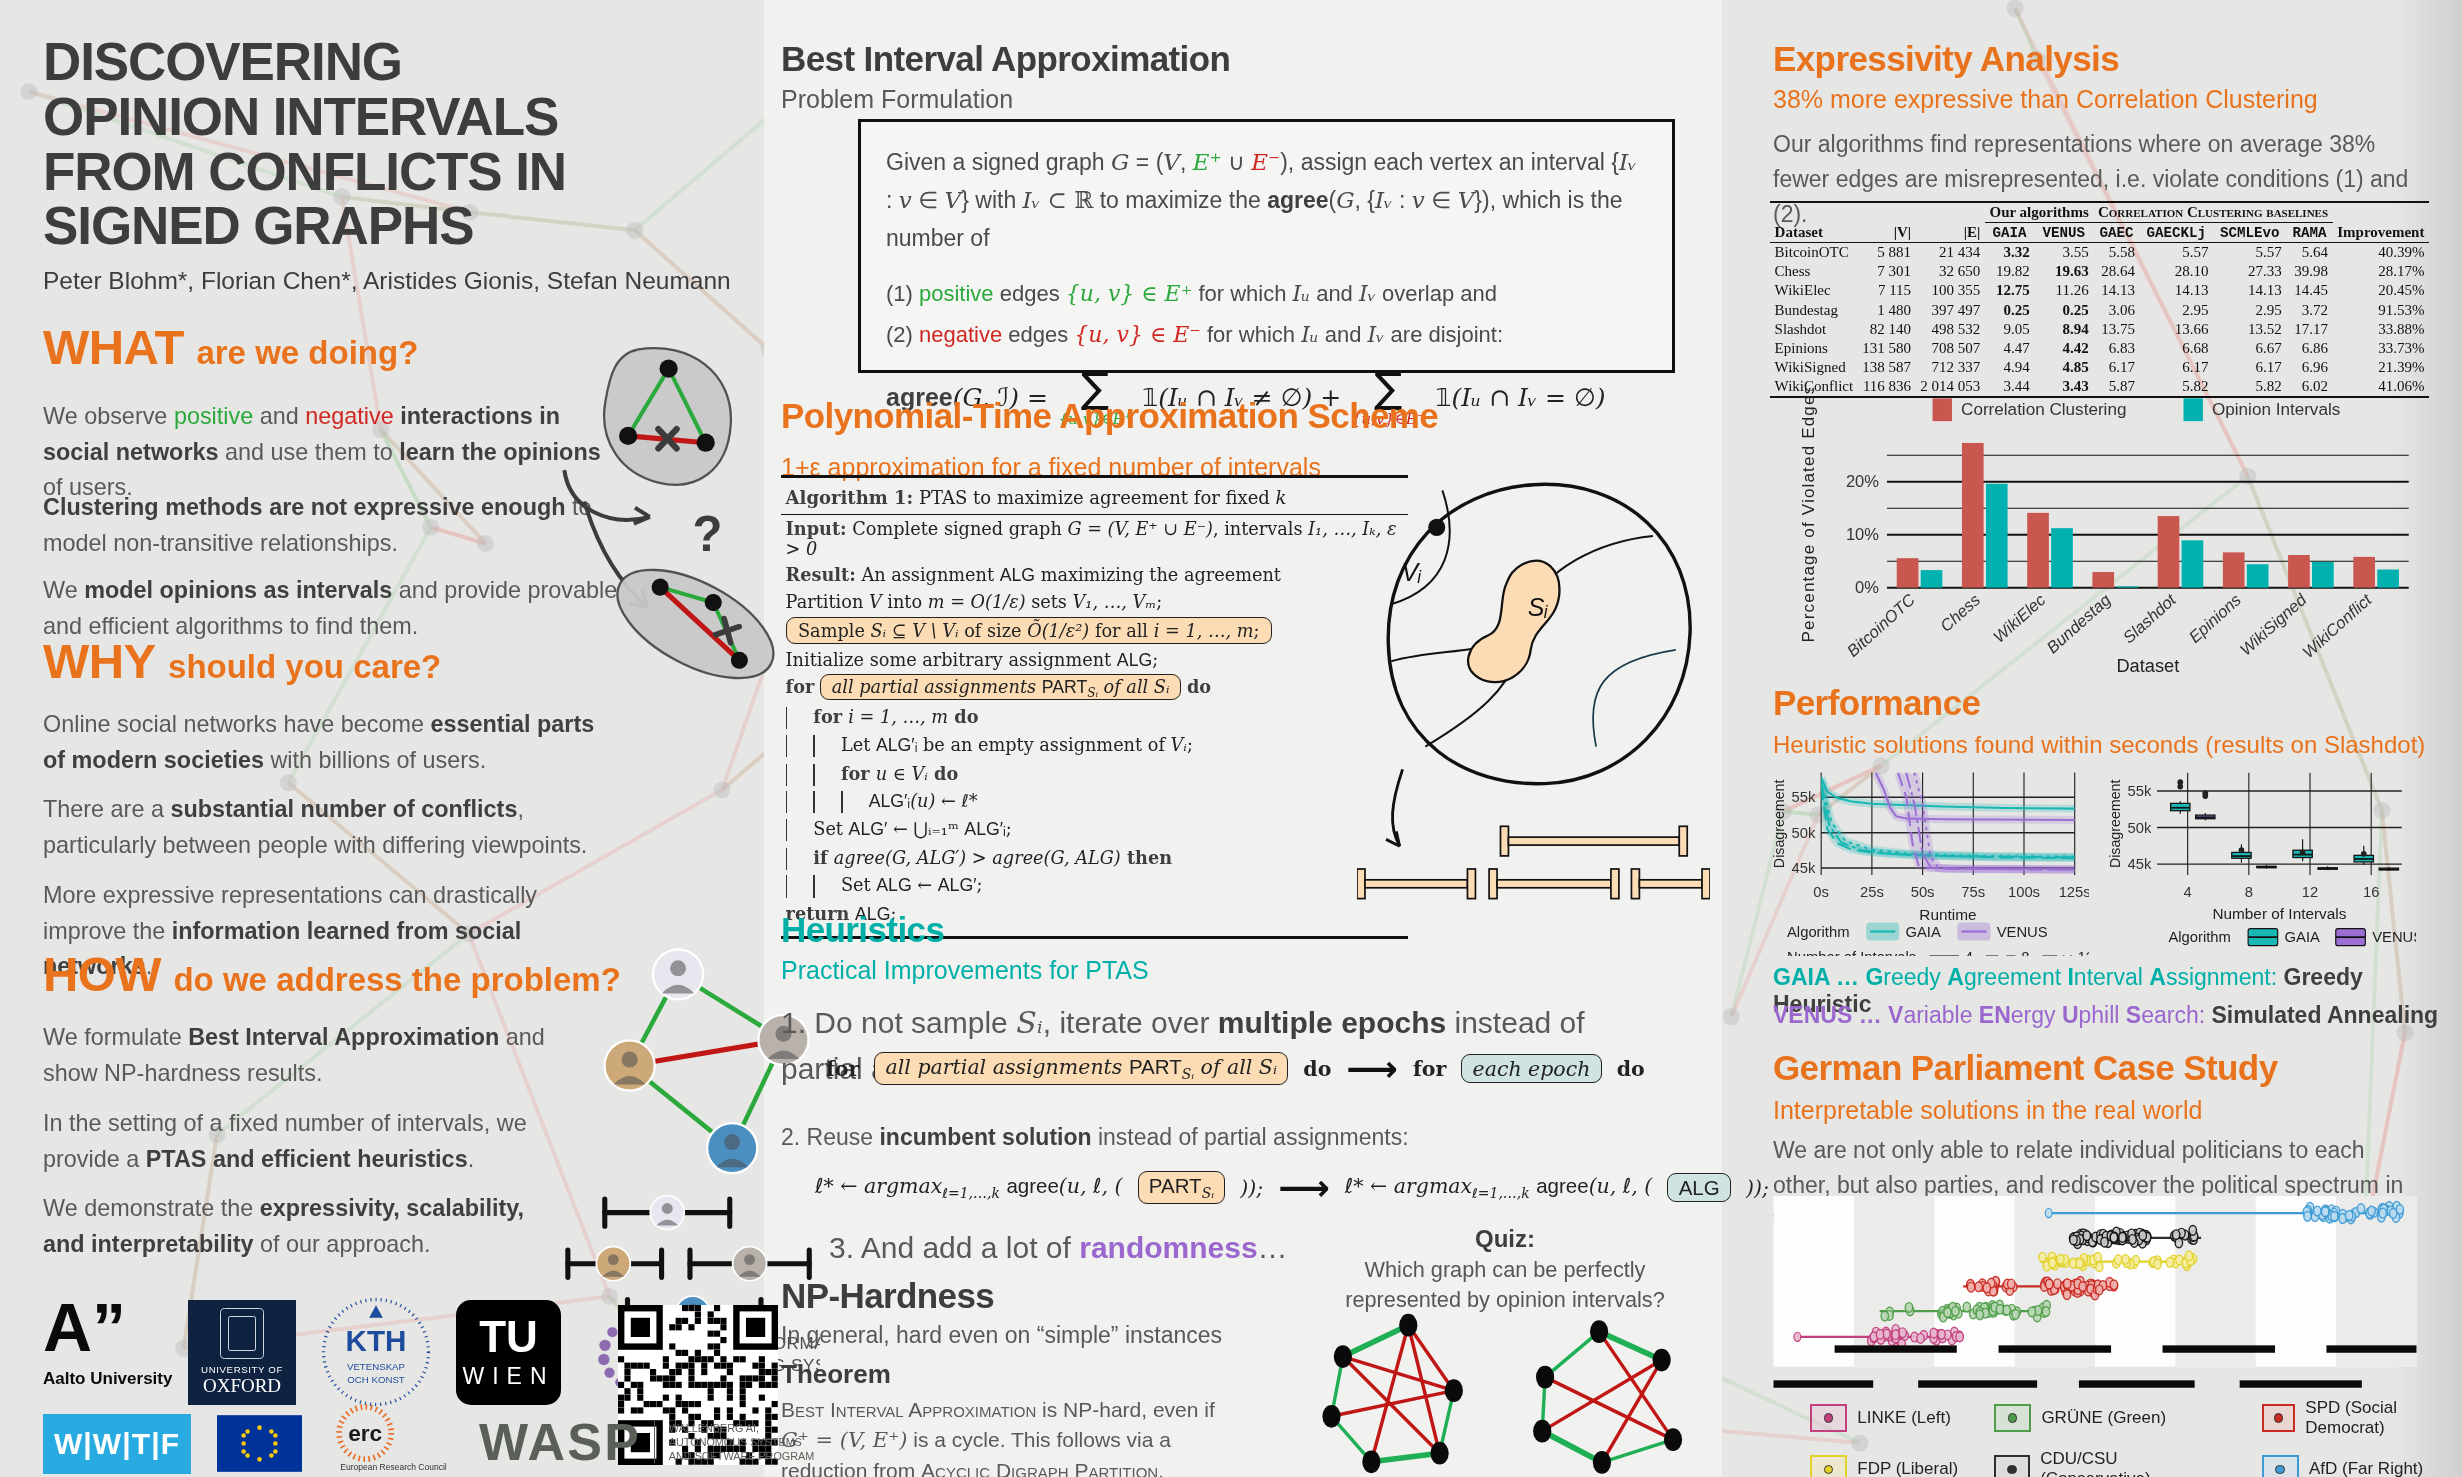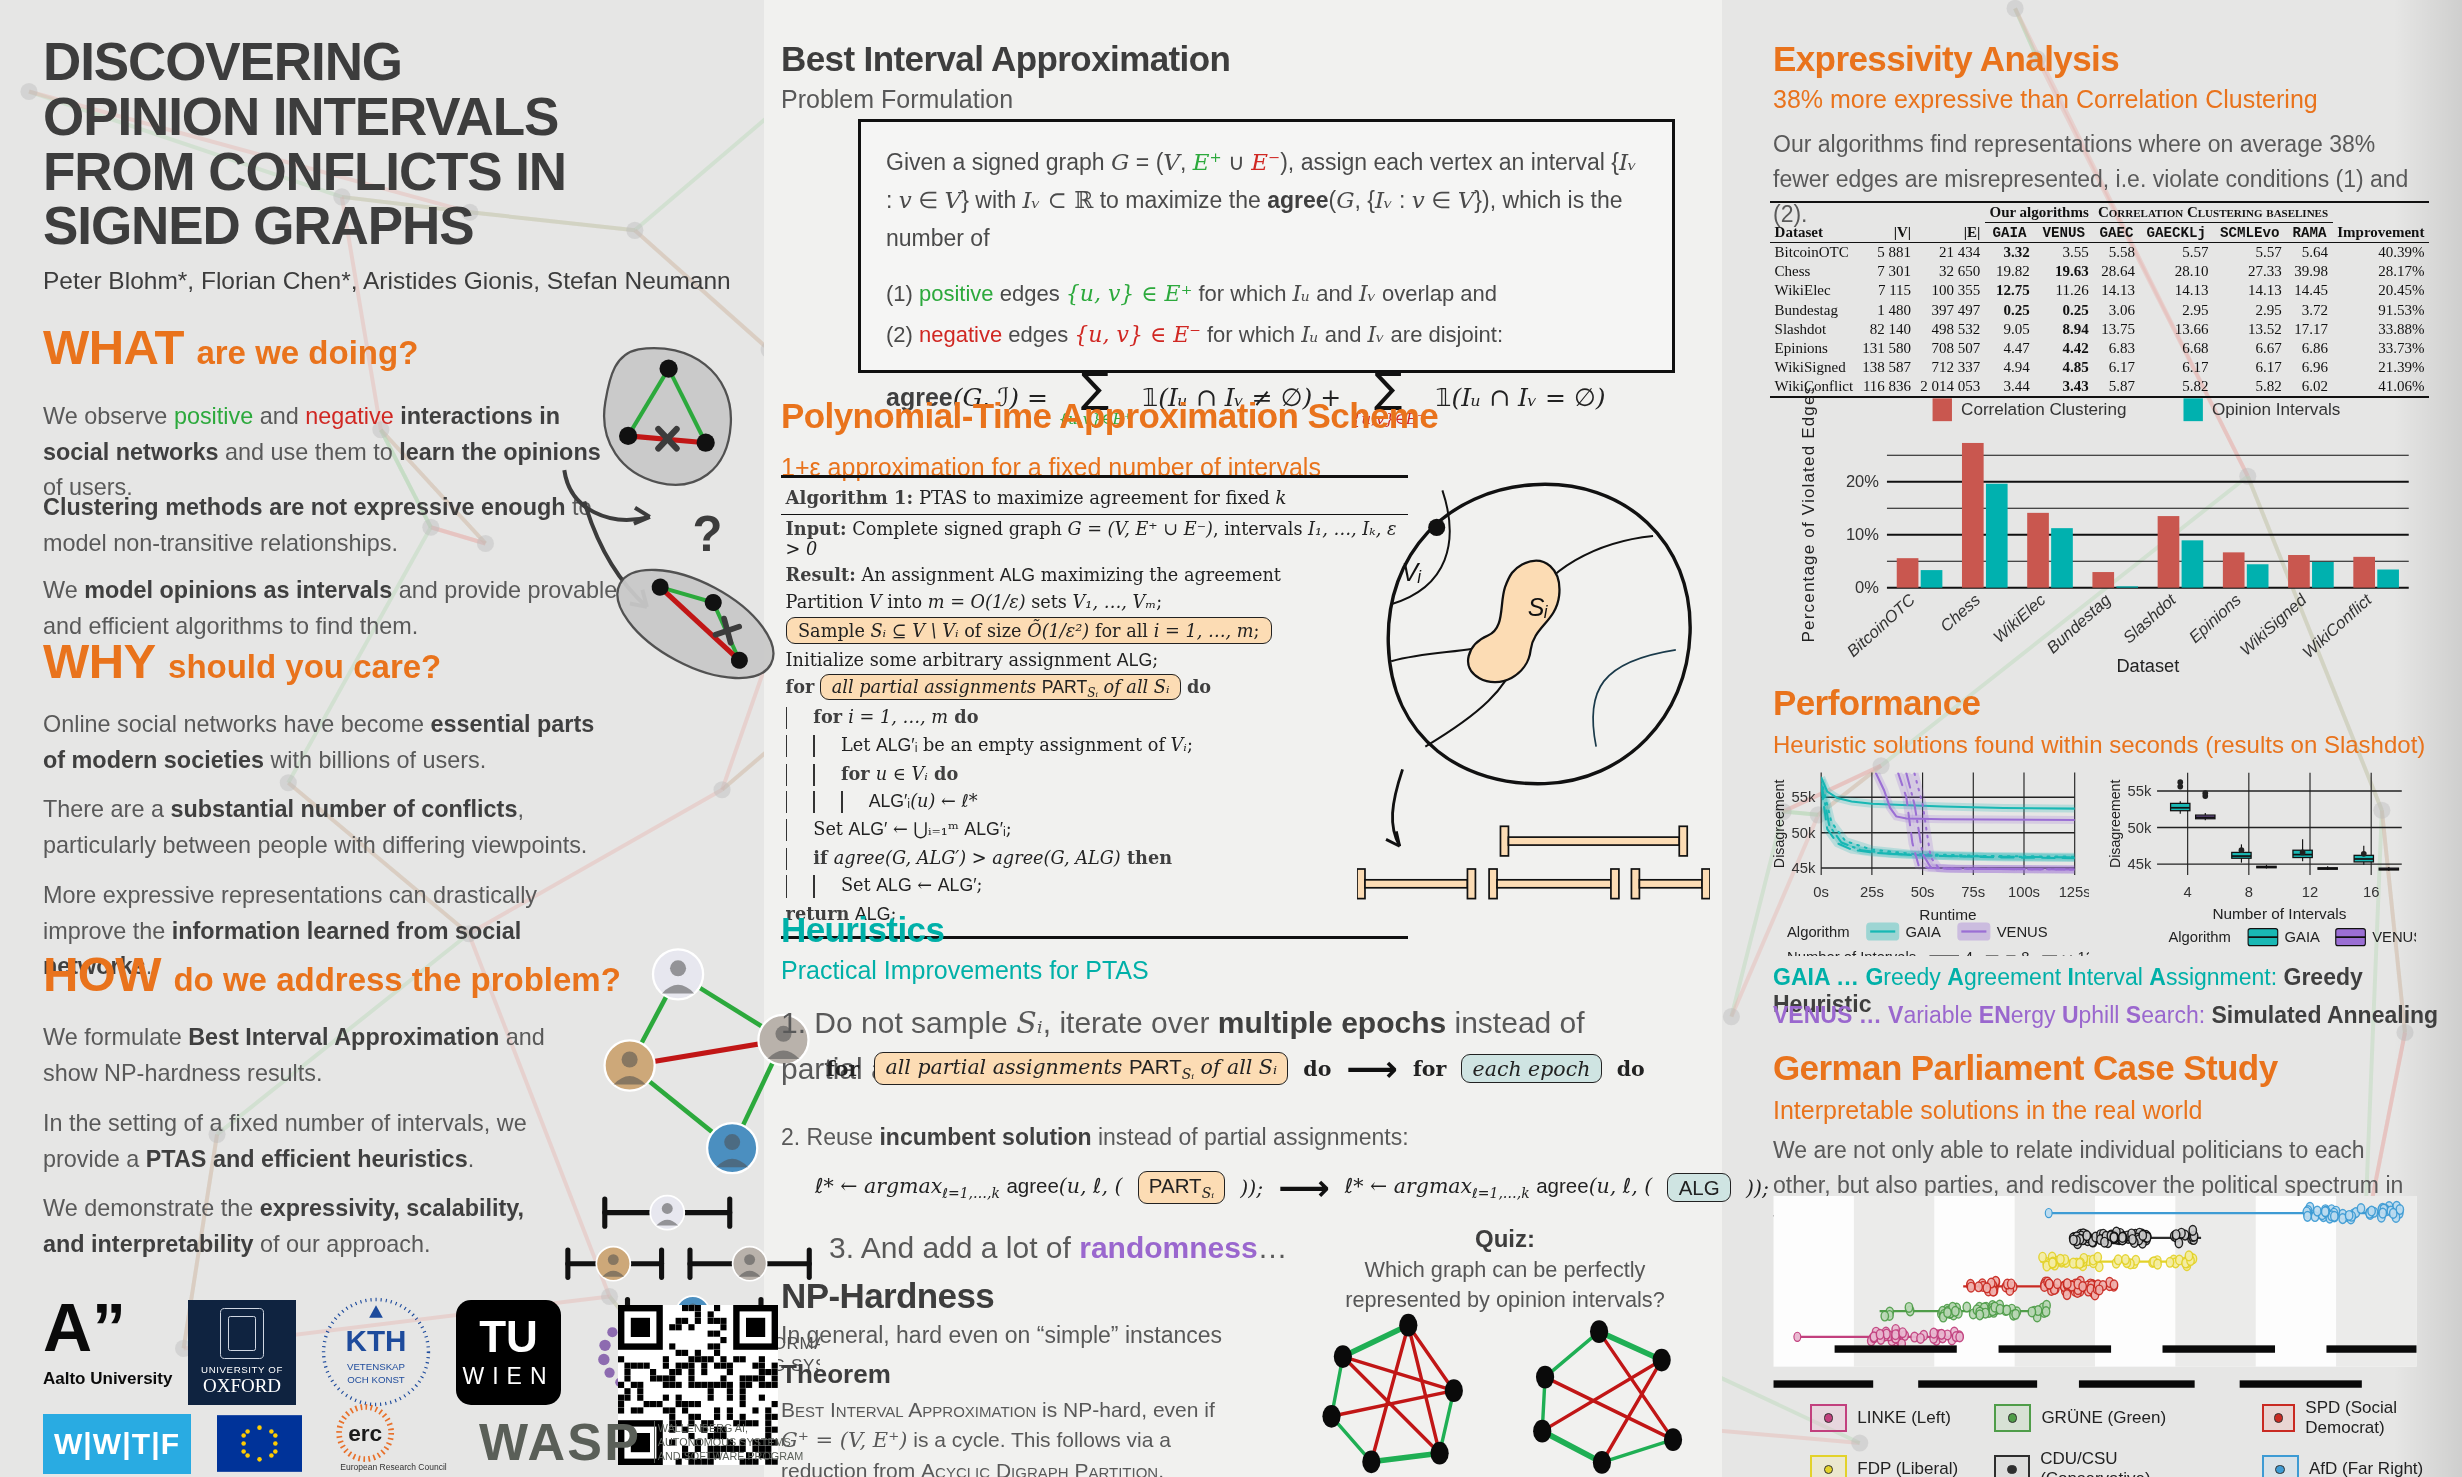--- a/index.html
+++ b/index.html
@@ -626,21 +626,21 @@
 <svg class="abs" style="left:325px;top:1399px;" width="137" height="85" viewBox="0 0 240 150">
   <g fill="#e8702a">
     <circle cx="70" cy="60" r="46" fill="none" stroke="#e8702a" stroke-width="10" stroke-dasharray="3 6"></circle>
   </g>
   <text x="70" y="74" text-anchor="middle" font-size="40px" font-weight="700" fill="#1a1a1a">erc</text>
   <text x="120" y="125" text-anchor="middle" font-size="15px" fill="#333">European Research Council</text>
   <text x="120" y="145" text-anchor="middle" font-size="11px" fill="#777">Established by the European Commission</text>
 </svg>
 <div class="abs" style="left:479px;top:1412px;display:flex;align-items:center;gap:12.5px;">
   <div style="font-size:52px;font-weight:700;color:#5a5f58;letter-spacing:2.3px;font-family:'Liberation Sans',sans-serif;">WASP</div>
-  <div style="border-left:1.7px solid #5a5f58;padding-left:3px;color:#5a5f58;font-size:10.8px;line-height:1.3;">
+  <div style="border-left:1.7px solid #5a5f58;padding-left:14px;color:#5a5f58;font-size:10.8px;line-height:1.3;">
     <div>WALLENBERG AI,</div>
       <div>AUTONOMOUS SYSTEMS</div>
       <div>AND SOFTWARE PROGRAM</div>
   </div>
 </div>
 
 <div class="abs h1 h-dark" style="left:781px;top:39px;">Best Interval Approximation</div>
 <div class="abs sub sub-gray" style="left:781px;top:85px;">Problem Formulation</div>
 
 <div id="bia-box" class="abs">

